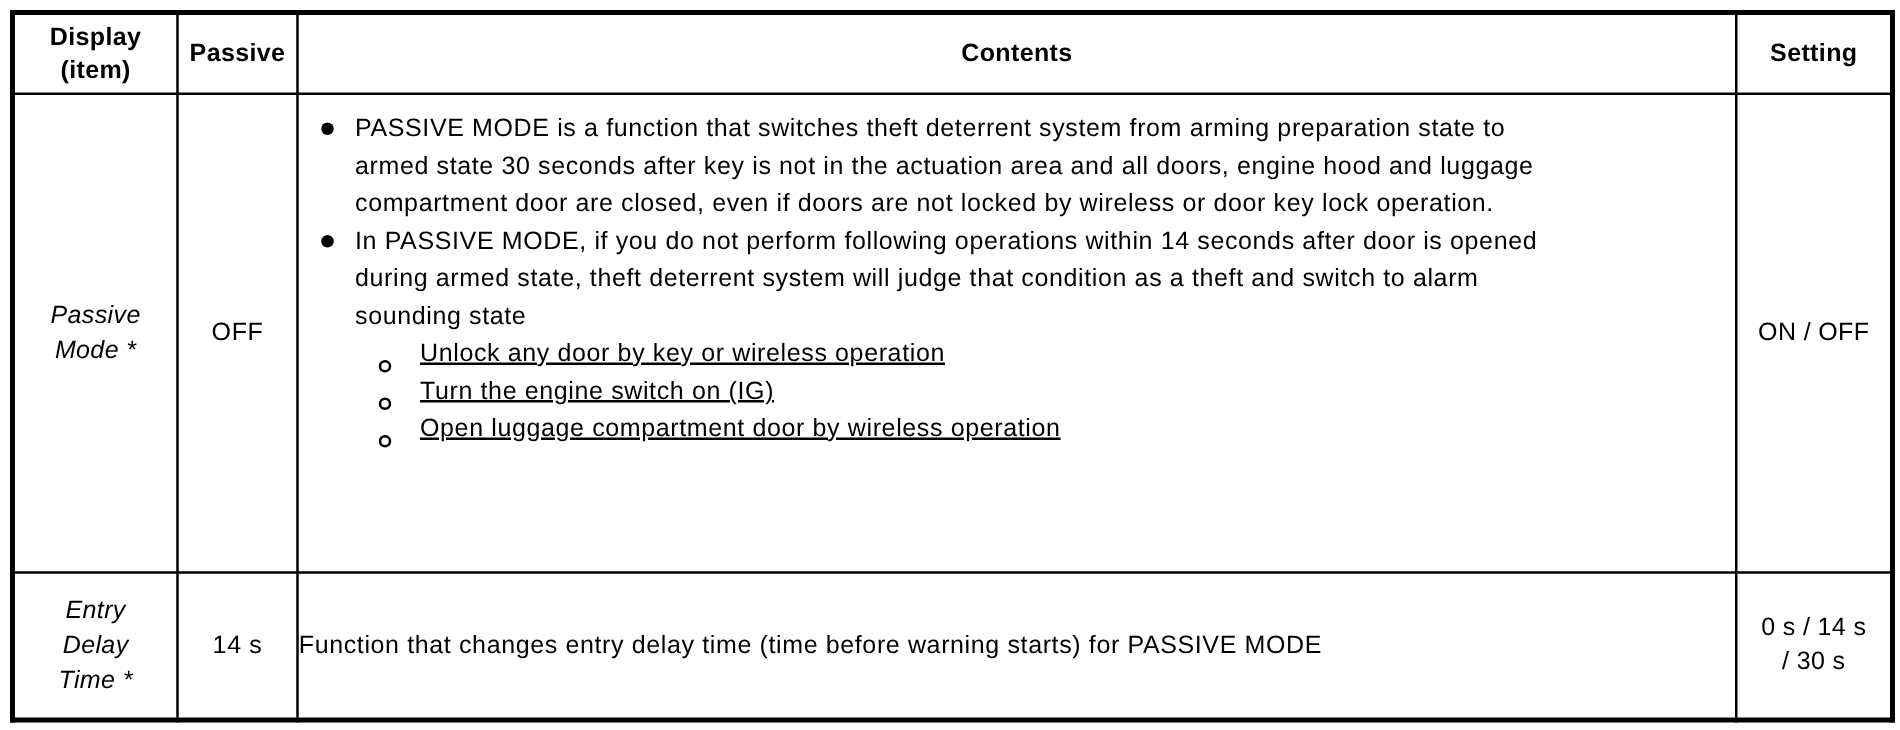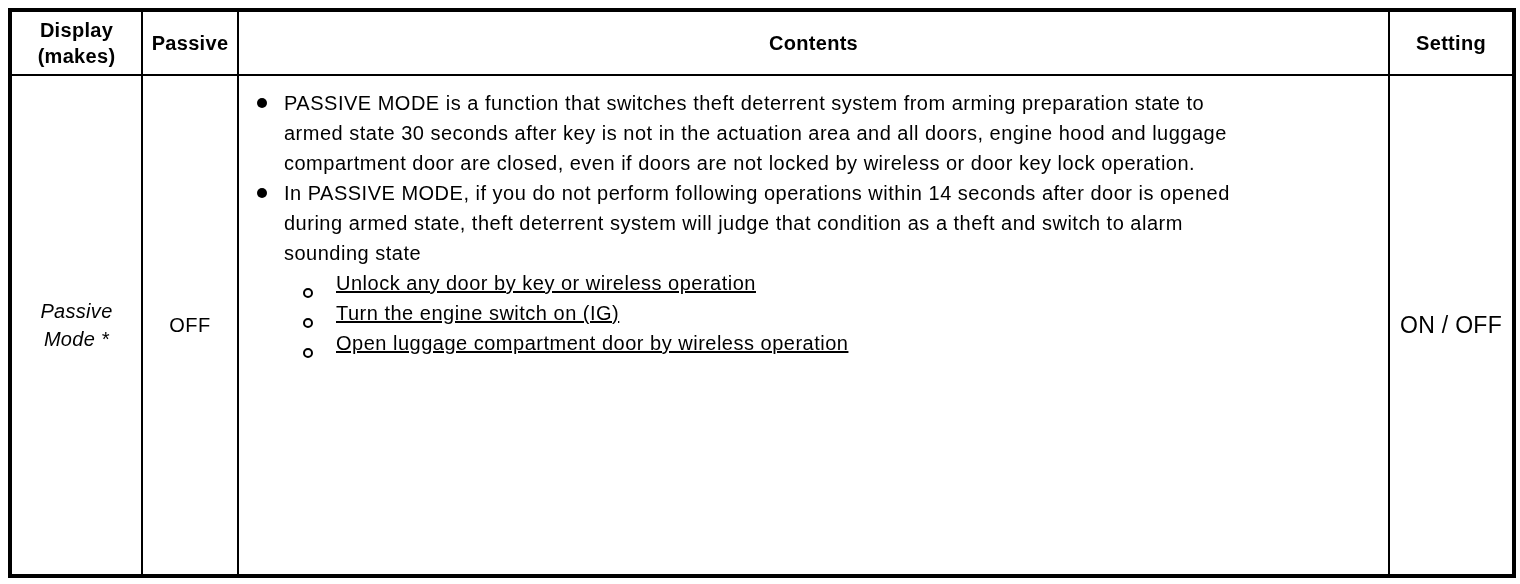--- a/index.html
+++ b/index.html
@@ -69,21 +69,21 @@
     padding: 4px 6px 4px 7px;
   }
   .cell-contents.contents-top {
     vertical-align: top;
     padding-top: 12px;
     padding-left: 0;
   }
   .cell-setting {
     text-align: center;
     vertical-align: middle;
-    font-size: 23px;
+    font-size: 20px;
     line-height: 27px;
     letter-spacing: 0.3px;
     padding: 0 2px;
   }
 
   
   .bullet-item {
     display: flex;
     align-items: flex-start;
   }
@@ -132,21 +132,21 @@
     <colgroup>
       <col style="width:132px">
       <col style="width:96px">
       <col style="width:1151px">
       <col style="width:125px">
     </colgroup>
     <thead>
       <tr class="header-row">
         <th>
           <div>Display</div>
-          <div>(makes)</div>
+          <div>(item)</div>
         </th>
         <th>Passive</th>
         <th>Contents</th>
         <th>Setting</th>
       </tr>
     </thead>
     <tbody>
       <tr class="row-1">
         <td class="cell-display">
           <div>Passive</div>
@@ -182,15 +182,28 @@
             <span class="sub-marker">
                 <span class="ring"></span>
               </span>
             <div class="sub-text">Open luggage compartment door by wireless operation</div>
           </div>
         </td>
         <td class="cell-setting">
           <div>ON / OFF</div>
         </td>
       </tr>
+      <tr class="row-3">
+        <td class="cell-display">
+          <div>Entry</div>
+          <div>Delay</div>
+          <div>Time *</div>
+        </td>
+        <td class="cell-default">14 s</td>
+        <td class="cell-contents">Function that changes entry delay time (time before warning starts) for PASSIVE MODE</td>
+        <td class="cell-setting">
+          <div>0 s / 14 s</div>
+          <div>/ 30 s</div>
+        </td>
+      </tr>
     </tbody>
   </table>
 </div>
 
 </body></html>

